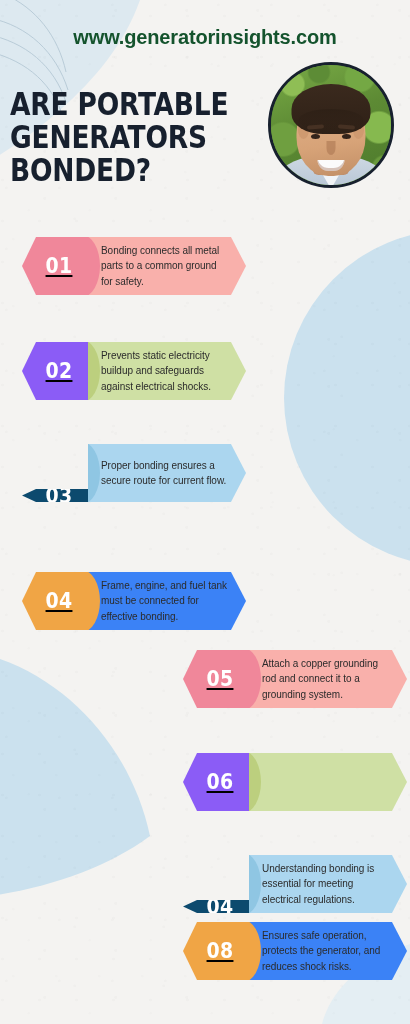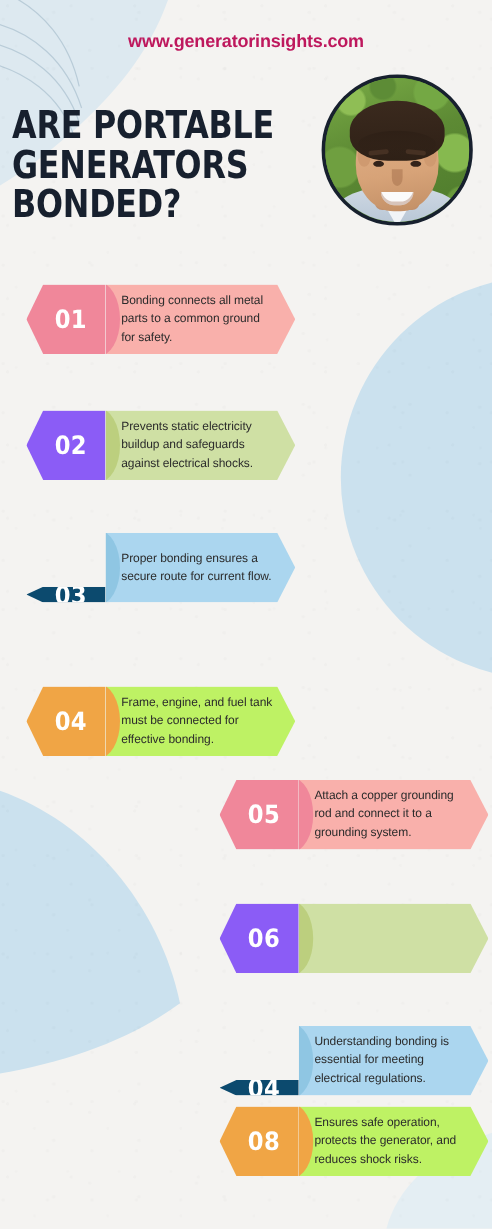--- a/index.html
+++ b/index.html
@@ -41,24 +41,24 @@
     pointer-events:none;
   }
 
   
   #header { position:relative; z-index:3; }
 
   #site-url {
     position:absolute;
     top:26px; left:0; width:410px;
     text-align:center;
-    font-size:15px;
+    font-size:20px;
     font-weight:700;
     letter-spacing:-.15px;
-    color:#be185d;
+    color:#14532d;
   }
 
   #headline {
     position:absolute;
     top:88px; left:10px;
     width:255px;
     font-family:"DejaVu Sans Condensed","Liberation Sans Narrow","Liberation Sans", sans-serif;
     font-size:32px;
     font-weight:700;
     line-height:1.03;
@@ -186,20 +186,21 @@
   .item.right { left:183px; }
 
   .num-badge {
     position:relative;
     width:66px;
     flex:0 0 66px;
     display:flex;
     align-items:center;
     justify-content:center;
     clip-path:polygon(0 50%, 14px 0, 100% 0, 100% 100%, 14px 100%);
+    text-decoration:underline;
   }
   .num-badge .num {
     font-family:"DejaVu Sans Condensed","Liberation Sans Narrow","Liberation Sans", sans-serif;
     font-size:21px;
     font-weight:700;
     letter-spacing:.3px;
     color:#ffffff;
     margin-left:8px;
   }
 
@@ -235,21 +236,21 @@
 
   .theme-green  .num-badge { background:#8b5cf6; }
   .theme-green  .body-wrap { background:#cfe0a4; }
   .theme-green  .notch     { background:#bccf7e; }
 
   .theme-blue   .num-badge { background:#0c4a6e;margin-top:45px; }
   .theme-blue   .body-wrap { background:#abd6ef; }
   .theme-blue   .notch     { background:#8fc6e3; }
 
   .theme-orange .num-badge { background:#f0a545; }
-  .theme-orange .body-wrap { background:#bef264; }
+  .theme-orange .body-wrap { background:#3b82f6; }
   .theme-orange .notch     { background:#f0a545; }
 </style>
 </head>
 <body>
 
 <div id="bg-layer">
   <svg class="bg-svg" viewBox="0 0 410 1024" preserveAspectRatio="none">
 
     <path d="M -40 -40 L 150 -40 C 140 25 105 70 60 110 C 28 138 -4 160 -40 175 Z" fill="#dde9f0"></path>
 

